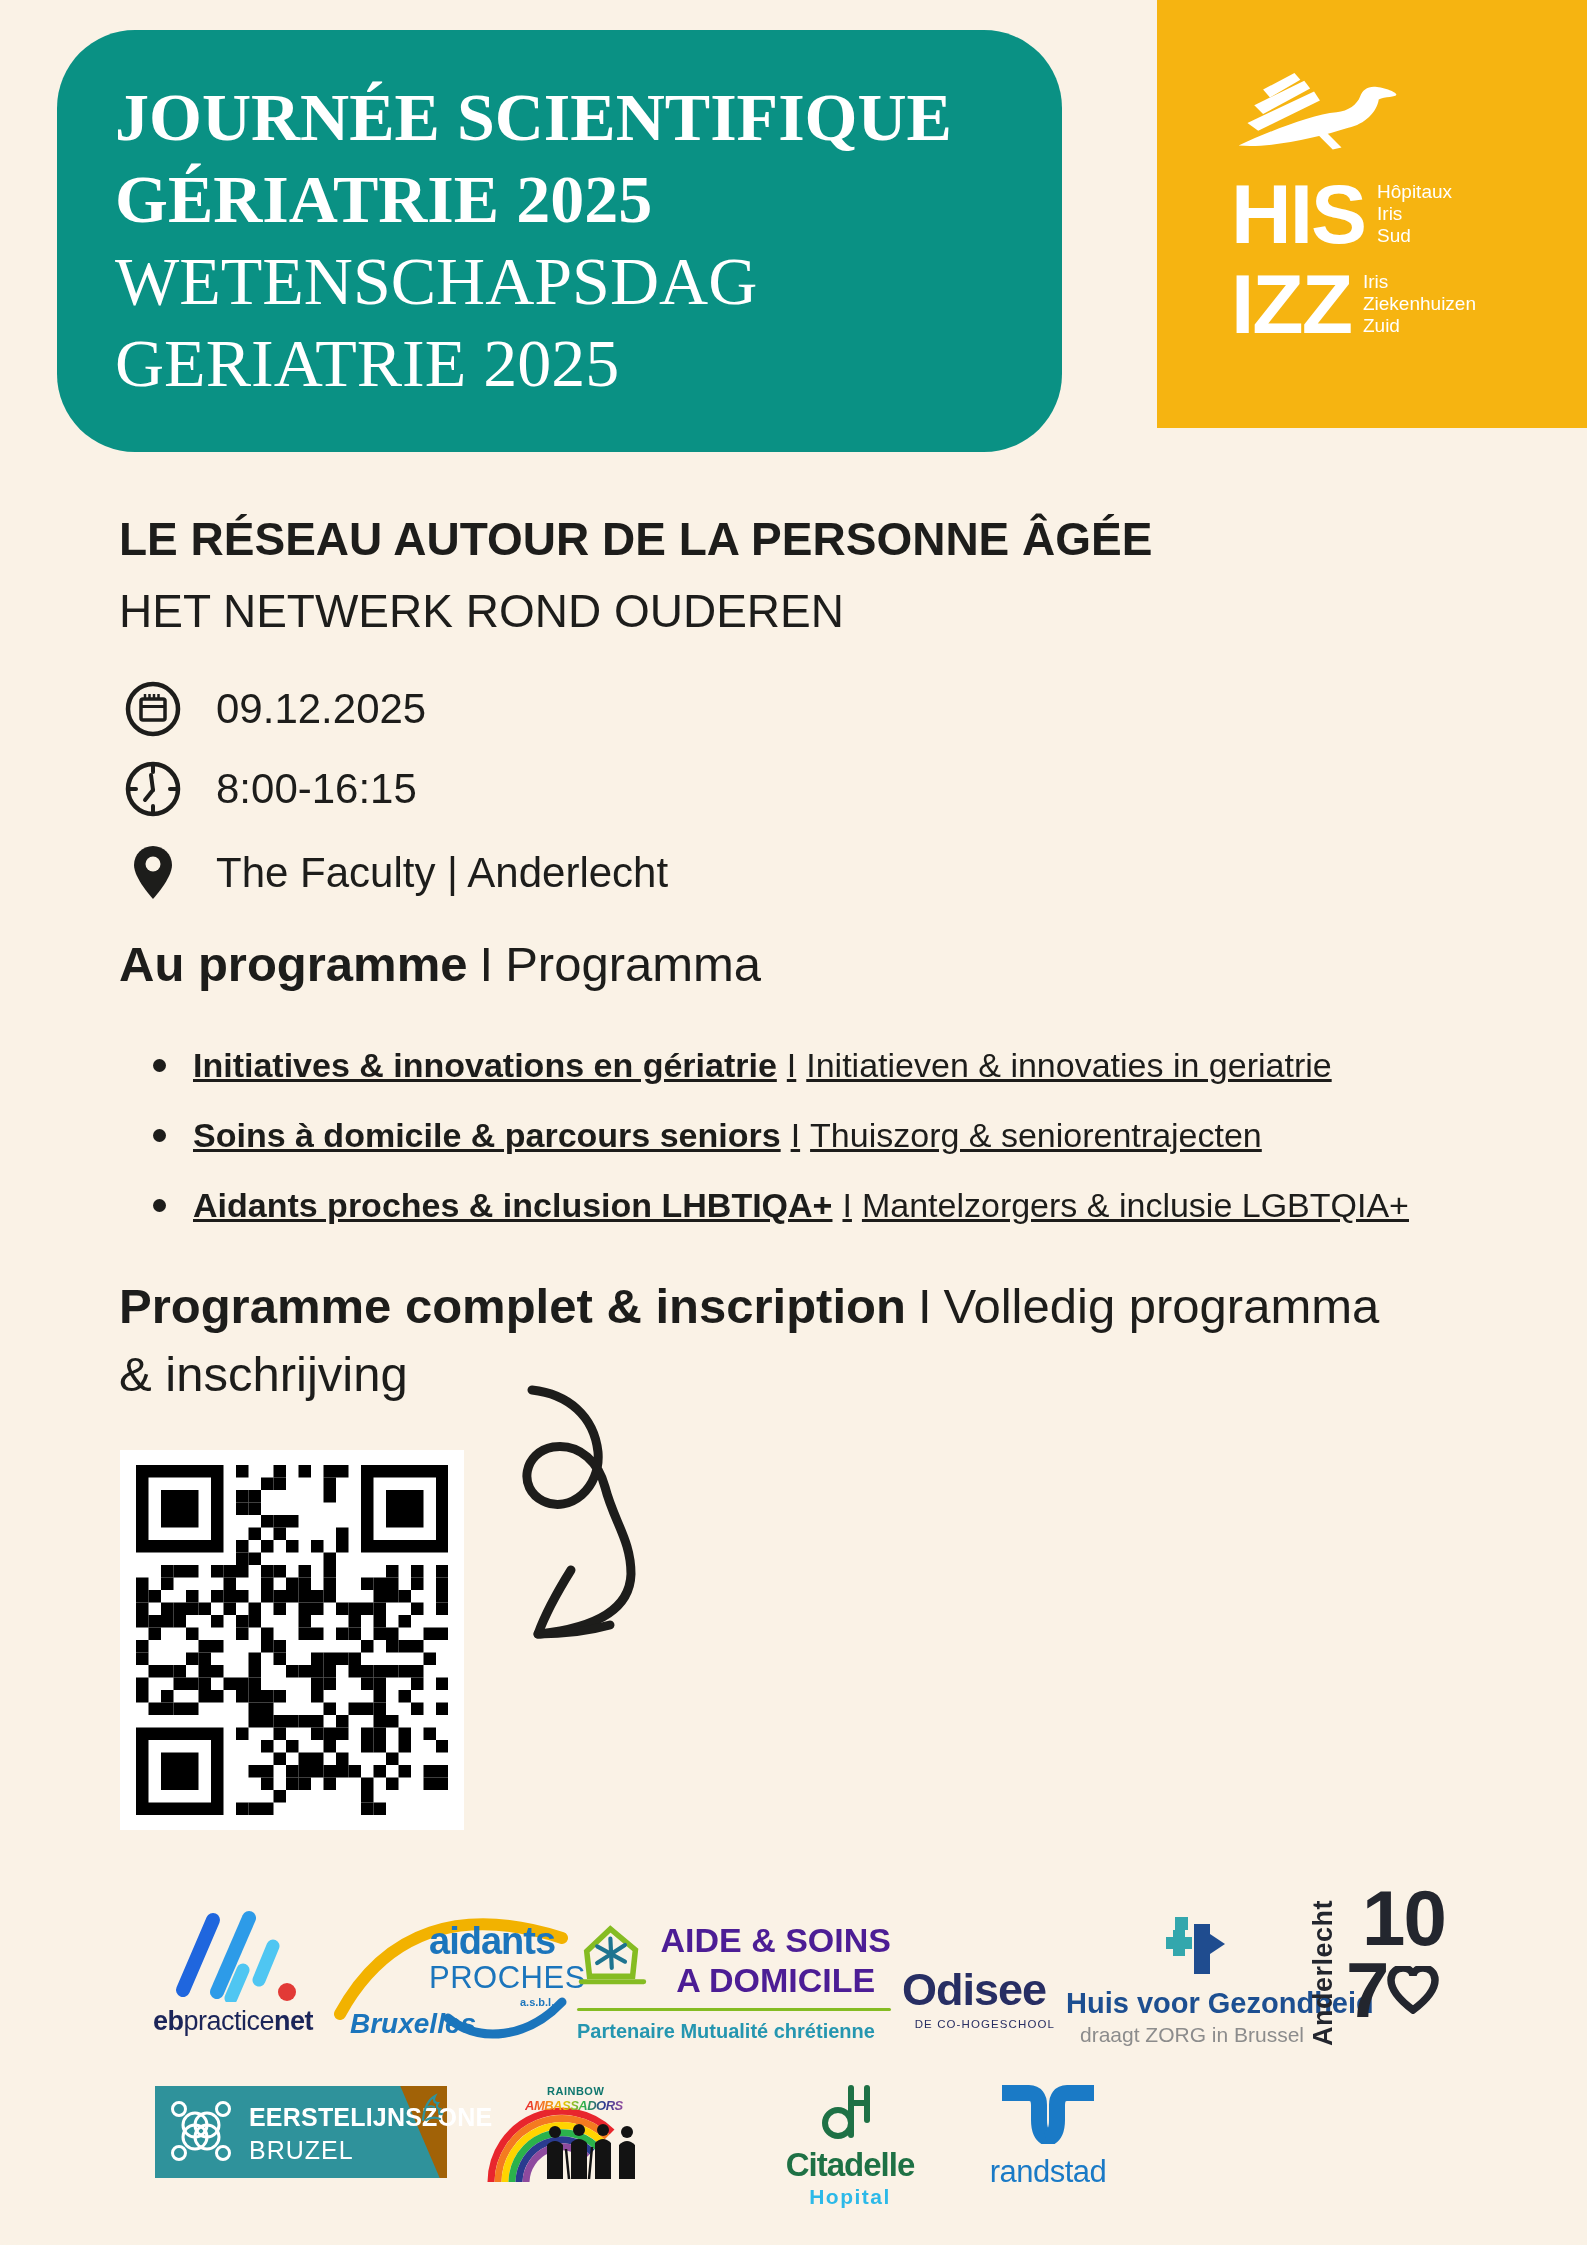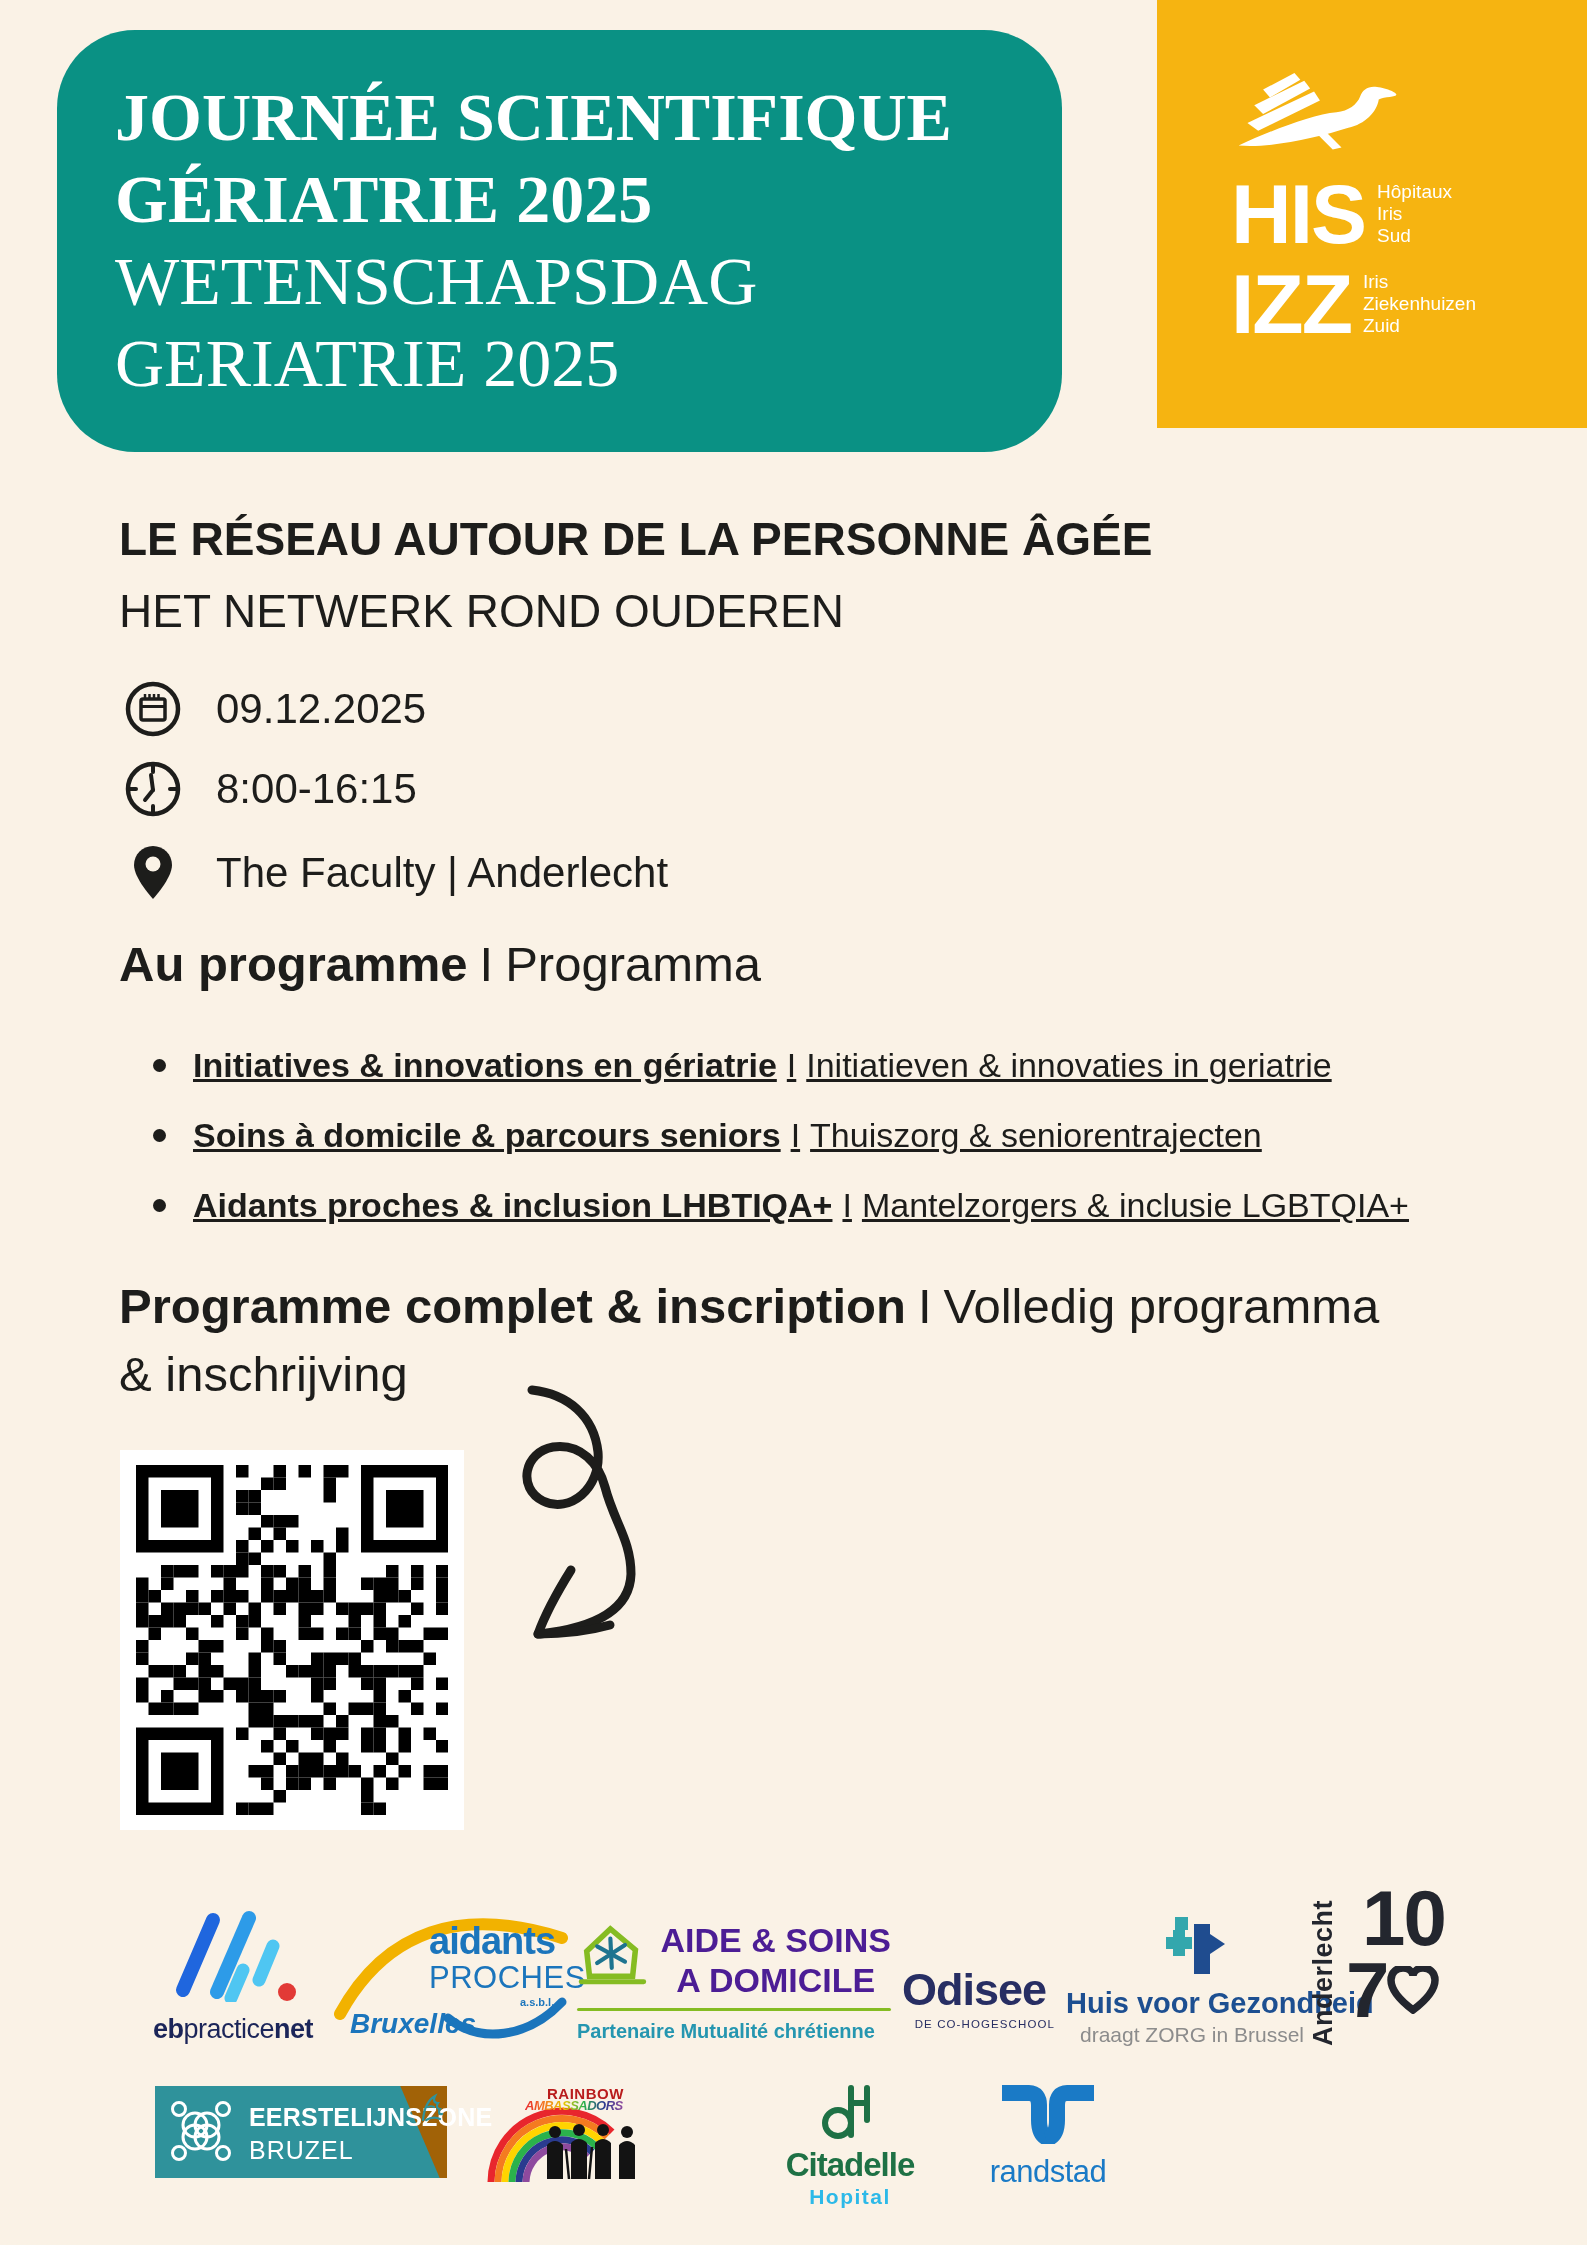--- a/index.html
+++ b/index.html
@@ -65,21 +65,21 @@
   .section-heading.registration { top:1272px; line-height:68px; white-space:normal; width:1420px; }
 
   .qr-box { position:absolute; left:120px; top:1450px; width:344px; height:380px; background:#ffffff; }
   .qr-box svg { position:absolute; left:16px; top:15px; }
   .arrow-doodle { position:absolute; left:440px; top:1382px; width:220px; height:290px; }
 
   
   .logo { position:absolute; }
   
   .logo-ebp { left:126px; top:1906px; width:214px; text-align:center; }
-  .ebp-word { font-size:27px; color:#1B2559; margin-top:8px; letter-spacing:-0.5px; }
+  .ebp-word { font-size:27px; color:#1B2559; margin-top:0; letter-spacing:-0.5px; }
   .ebp-word .b { font-weight:700; }
   
   .logo-aidants { left:332px; top:1896px; width:238px; height:154px; }
   .logo-aidants span { position:absolute; color:#1B75BC; }
   .aid1 { left:97px; top:24px;  font-size:38px; font-weight:700; letter-spacing:-1px; }
   .aid2 { left:97px; top:64px;  font-size:31px; font-weight:400; letter-spacing:0.5px; }
   .asbl { left:188px; top:100px; font-size:11px; font-weight:700; }
   .brux { left:18px;  top:112px; font-size:28px; font-weight:700; font-style:italic;text-align:right; }
   .logo-aidants svg { position:absolute; left:0; top:0; }
   
@@ -112,21 +112,21 @@
   .ez-teal { position:absolute; inset:0; background:#2F929B;
              clip-path:polygon(0 0, 84% 0, 97.5% 100%, 0 100%); }
   .ez-icon { position:absolute; left:15px; top:14px; }
   .ez-text { position:absolute; left:94px; top:17px; color:#fff; }
   .ez1 { font-size:25px; font-weight:700; letter-spacing:0.2px; }
   .ez2 { font-size:25px; font-weight:400; letter-spacing:1px; margin-top:4px; }
   .ez-lion { position:absolute; right:3px; top:7px; }
   
   .logo-rainbow { left:487px; top:2085px; width:152px; height:98px; }
   .logo-rainbow svg { position:absolute; left:0; top:0; }
-  .rb1 { position:absolute; left:60px; top:0; font-size:15px; font-weight:700; color:#b91c1c; letter-spacing:0.5px; }
+  .rb1 { position:absolute; left:60px; top:0; font-size:11px; font-weight:700; color:#0f766e; letter-spacing:0.5px; }
   .rb2 { position:absolute; left:38px; top:13px; font-size:13px; font-weight:700;
          background:linear-gradient(90deg,#E8262D,#F47B20,#E8C400,#2BB24C,#2A3B8F,#8E4A9E);
          -webkit-background-clip:text; background-clip:text; color:transparent; letter-spacing:-0.5px;font-style:italic; }
   
   .logo-citadelle { left:782px; top:2082px; width:136px; text-align:center; }
   .cit-word { color:#1E7145; font-weight:700; font-size:33px; letter-spacing:-1px; margin-top:2px; }
   .cit-tag  { color:#2CB9E8; font-weight:700; font-size:21px; letter-spacing:1.5px; margin-top:1px; }
   
   .logo-randstad { left:982px; top:2084px; width:132px; text-align:center; }
   .rs-word { color:#1A7AC6; font-size:31px; font-weight:400; margin-top:6px; letter-spacing:-0.5px; }

